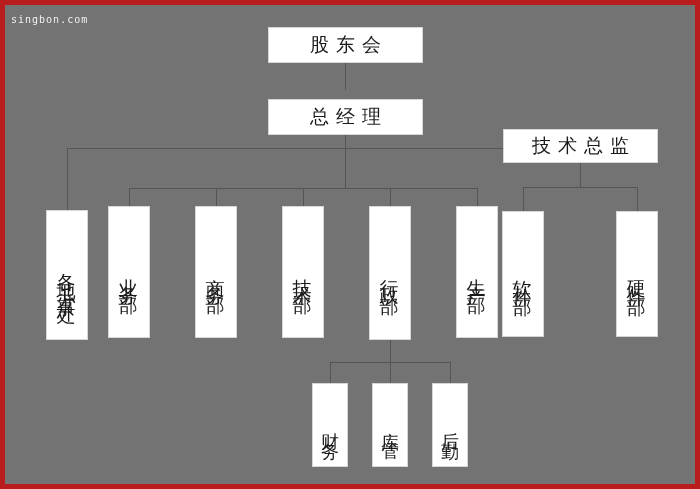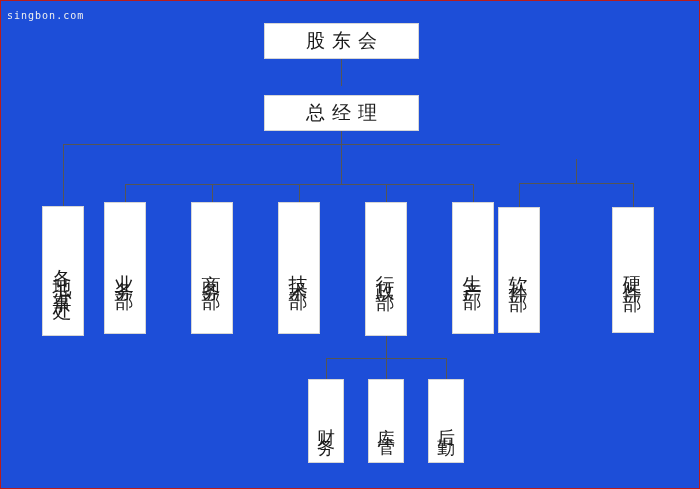--- a/index.html
+++ b/index.html
@@ -4,22 +4,22 @@
 <style>
   html, body {
     margin: 0;
     padding: 0;
     background: #ffffff;
   }
   #canvas {
     position: relative;
     width: 700px;
     height: 489px;
-    background: #1d4ed8;
-    border: 1px solid #b91c1c;
+    background: #737373;
+    border: 5px solid #b91c1c;
     box-sizing: border-box;
     overflow: hidden;
     font-family: "DejaVu Sans", "Liberation Sans", sans-serif;
   }
 
   
   .watermark {
     position: absolute;
     left: 6px;
     top: 9px;
@@ -104,20 +104,21 @@
   <div class="ln lnv" style="left:385px; top:335px; height:22px;"></div>
   <div class="ln lnh" style="left:325px; top:357px; width:120px;"></div>
   <div class="ln lnv" style="left:325px; top:357px; height:21px;"></div>
   <div class="ln lnv" style="left:385px; top:357px; height:21px;"></div>
   <div class="ln lnv" style="left:445px; top:357px; height:21px;"></div>
 
   <div class="node horiz" style="left:263px; top:22px; width:155px; height:36px;">股东会</div>
 
   <div class="node horiz" style="left:263px; top:80px; width:155px; height:36px;margin-top:14px;">总经理</div>
 
+  <div class="node horiz" style="left:498px; top:124px; width:155px; height:34px;">技术总监</div>
 
   <div class="node vert" style="left:41px; top:205px; width:42px; height:130px;">各地办事处</div>
 
   <div class="node vert" style="left:103px; top:201px; width:42px; height:132px;">业务部</div>
 
   <div class="node vert" style="left:190px; top:201px; width:42px; height:132px;">商务部</div>
 
   <div class="node vert" style="left:277px; top:201px; width:42px; height:132px;">技术部</div>
 
   <div class="node vert" style="left:364px; top:201px; width:42px; height:134px;">行政部</div>

